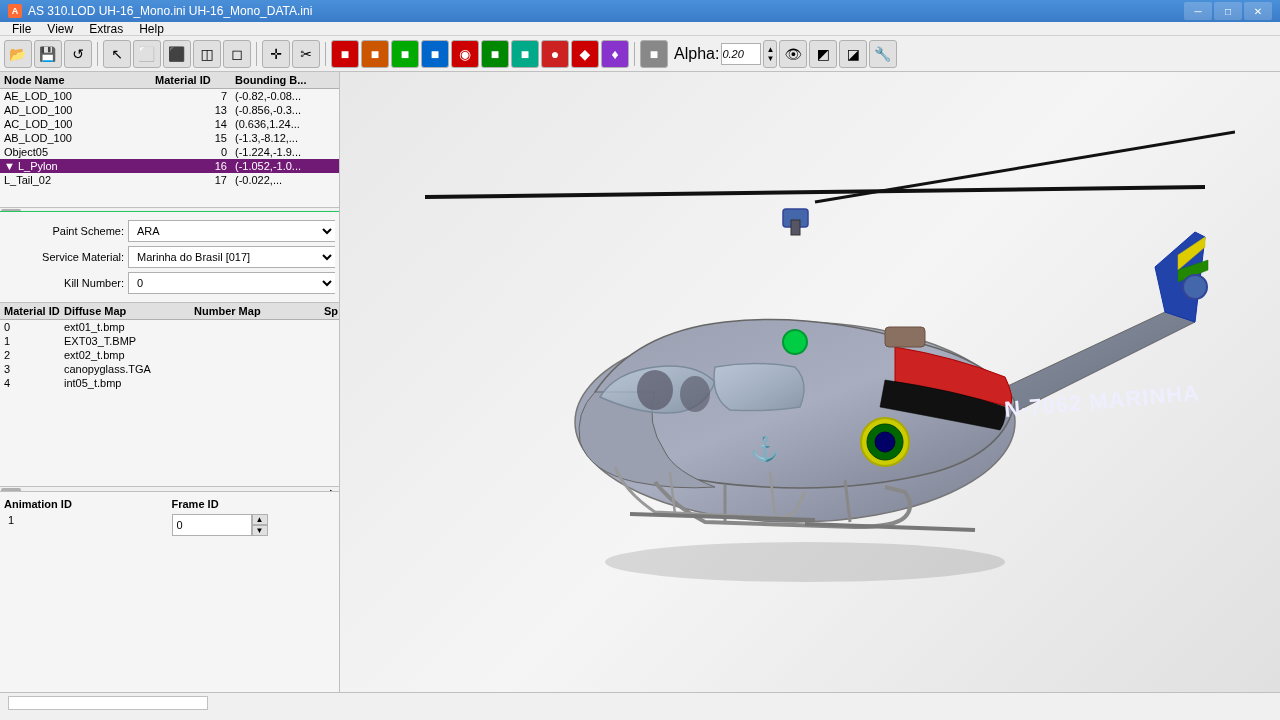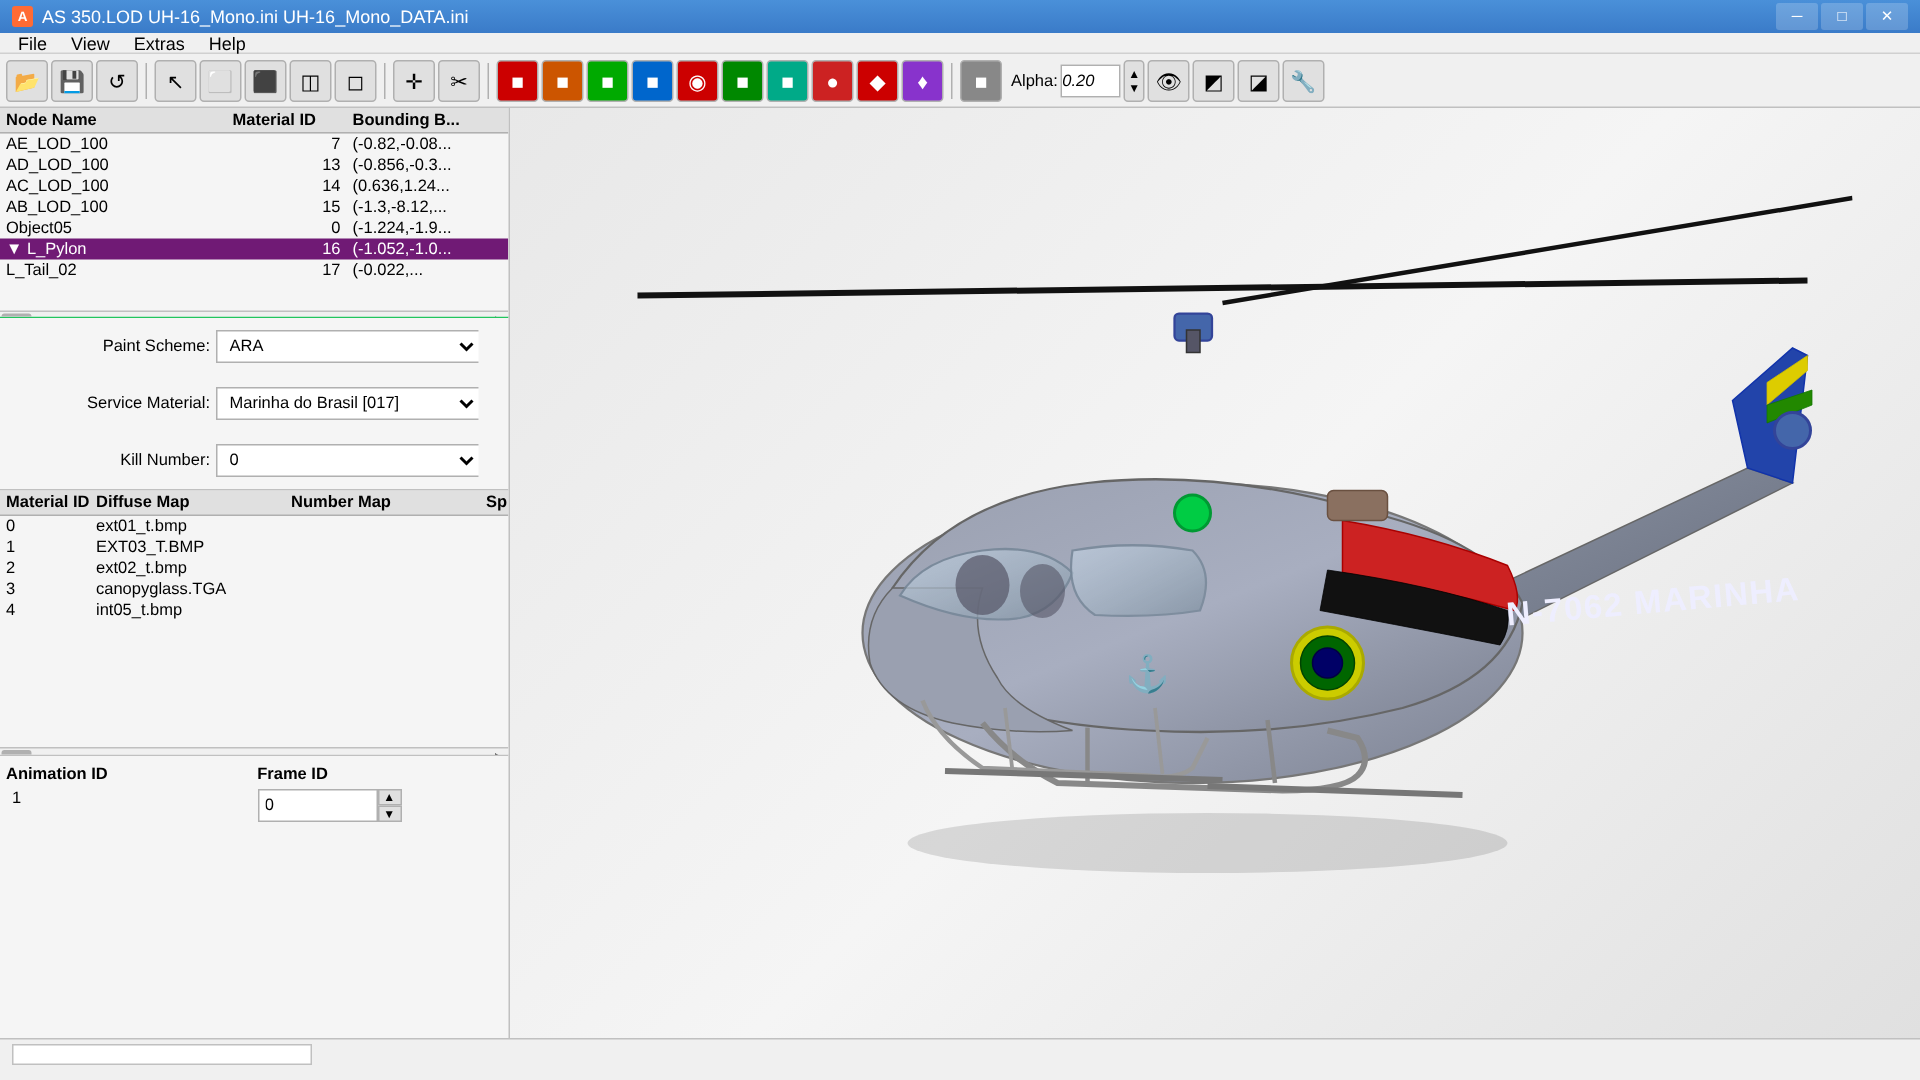--- a/index.html
+++ b/index.html
@@ -45,21 +45,21 @@
     .toolbar-btn {
       width: 28px; height: 28px;
       background: #e0e0e0;
       border: 1px solid #b0b0b0;
       border-radius: 3px;
       cursor: pointer;
       display: flex; align-items: center; justify-content: center;
       font-size: 14px;
     }
     .toolbar-separator { width: 1px; height: 24px; background: #b0b0b0; margin: 0 3px; }
-    .toolbar-alpha-label { font-size: 11px; margin-left: 4px; }
+    .toolbar-alpha-label { font-size: 16px; margin-left: 4px; }
     .toolbar-alpha-input { width: 40px; height: 22px; border: 1px solid #b0b0b0; font-size: 11px; font-style: italic; }
 
     
     #main-layout {
       display: flex;
       height: calc(720px - 22px - 22px - 36px - 20px);
     }
 
     
     #left-panel {
@@ -96,24 +96,24 @@
       cursor: pointer;
     }
     .node-row.selected { background: #701a75; color: white; }
     .node-row .node-name { overflow: hidden; text-overflow: ellipsis; white-space: nowrap; }
     .node-row .node-mat { text-align: right; padding-right: 8px; }
     .node-row .node-bound { overflow: hidden; text-overflow: ellipsis; }
     .tree-scroll { overflow-y: auto; height: calc(140px - 22px); }
 
     
     #properties {
-      padding: 8px 20px;
+      padding: 8px 4px;
       display: flex;
       flex-direction: column;
-      gap: 16px;
+      gap: 4px;
       border-bottom: 1px solid #c0c0c0;
     }
     .prop-row { display: flex; align-items: center; gap: 4px; }
     .prop-label { width: 120px; text-align: right; font-size: 11px; flex-shrink: 0; }
     .prop-select {
       flex: 1;
       height: 22px;
       border: 1px solid #b0b0b0;
       background: white;
       font-size: 11px;
@@ -206,21 +206,21 @@
     ::-webkit-scrollbar { width: 8px; height: 8px; }
     ::-webkit-scrollbar-track { background: #f0f0f0; }
     ::-webkit-scrollbar-thumb { background: #b0b0b0; border-radius: 2px; }
   </style>
 </head>
 <body>
 
 <div id="title-bar">
   <div id="title-bar-left">
     <div id="title-bar-icon">A</div>
-    <span>AS 350.LOD  UH-16_Mono.ini  UH-16_Mono_DATA.ini</span>
+    <span>AS 310.LOD  UH-16_Mono.ini  UH-16_Mono_DATA.ini</span>
   </div>
   <div id="title-bar-buttons">
     <button class="title-btn">─</button>
     <button class="title-btn">□</button>
     <button class="title-btn close">✕</button>
   </div>
 </div>
 
 <div id="menu-bar">
   <span class="menu-item">File</span>

